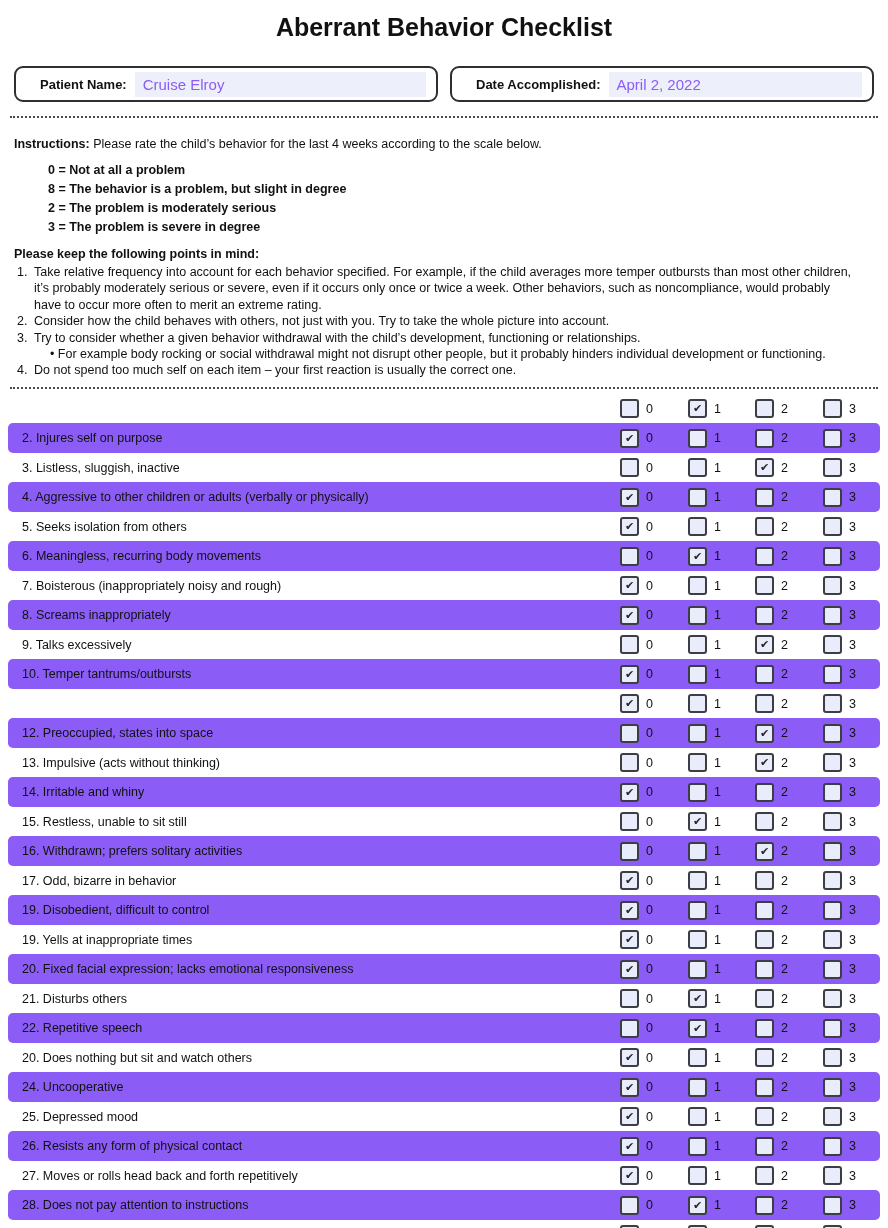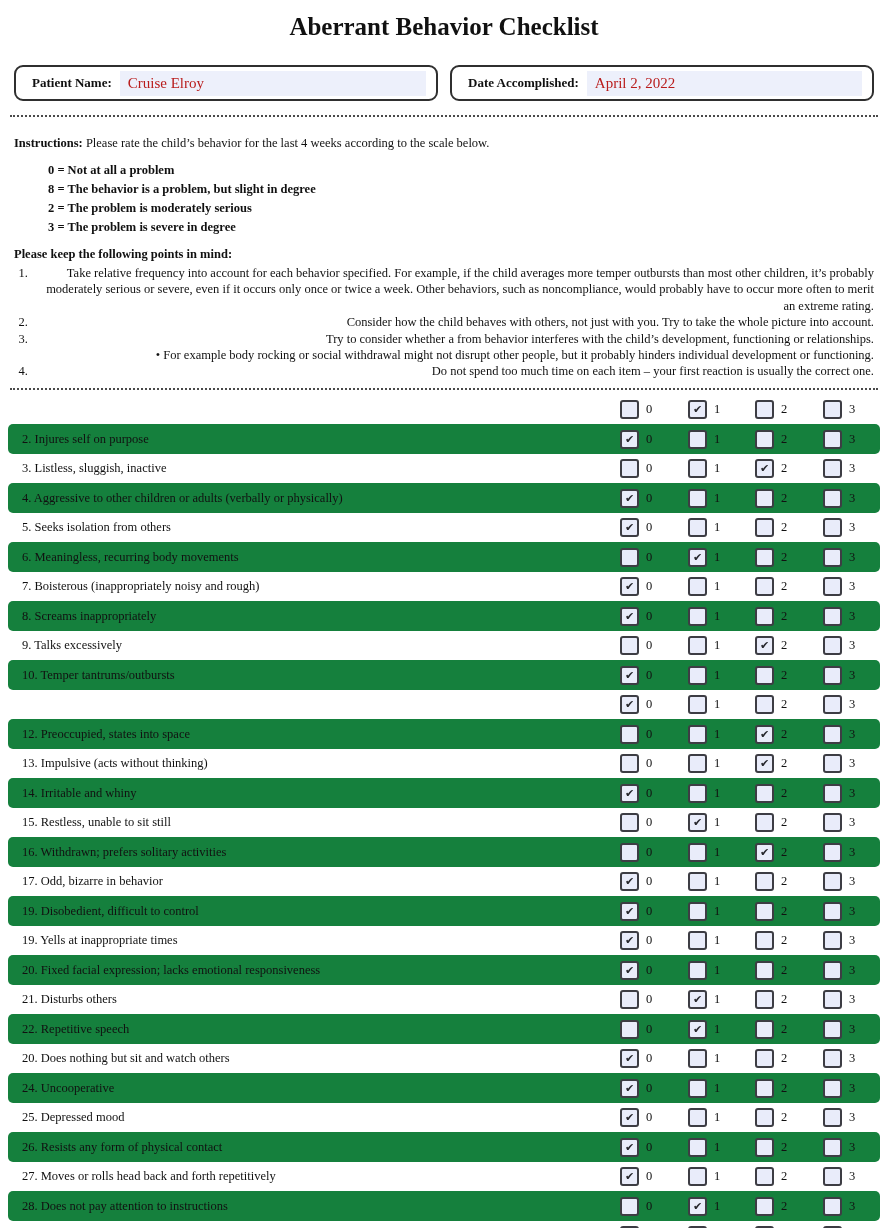--- a/index.html
+++ b/index.html
@@ -1,50 +1,50 @@
 <!DOCTYPE html>
 <html><head>
 <meta charset="utf-8">
 <style>
   html,body { margin:0; padding:0; background:#fff; }
   .page {
     width:888px; height:1228px; position:relative; overflow:hidden;
-    font-family:Liberation Serif, serif; color:#111; background:#fff;
+    font-family:Liberation Sans, sans-serif; color:#111; background:#fff;
   }
   .title { font-size:25px; font-weight:bold; text-align:center; margin:13px 0 0 0; }
 
   .fields { display:flex; gap:12px; margin:24px 14px 0 14px; }
   .field-box {
     flex:1; border:2px solid #2f2f2f; border-radius:9px; height:36px;
-    display:flex; align-items:center; padding:0 10px 0 16px; box-sizing:border-box;
+    display:flex; align-items:center; padding:0 10px 0 24px; box-sizing:border-box;
   }
   .field-label { font-weight:bold; font-size:13px; white-space:nowrap; }
   .field-value {
-    flex:1; margin-left:8px; background:#edf0fb; color:#b91c1c;
+    flex:1; margin-left:8px; background:#edf0fb; color:#8b5cf6;
     font-size:15px; padding:3px 8px; line-height:19px; overflow:hidden; white-space:nowrap;
   }
 
   .dotted { border:none; border-top:2px dotted #4a4a4a; margin:14px 10px 6px 10px; }
   .dotted2 { border:none; border-top:2px dotted #4a4a4a; margin:8px 10px 0 10px; }
 
   .instr-line { margin:19px 14px 0 14px; font-size:12.5px; }
   .instr-line b { font-size:12.5px; }
   .scale { margin:10px 0 0 48px; font-size:12.5px; font-weight:bold; line-height:19px; }
   .points-heading { margin:10px 14px 0 14px; font-size:12.5px; font-weight:bold; }
-  ol.points { margin:3px 14px 0 14px; padding-left:17px; font-size:12.5px; line-height:16.4px;text-align:right; }
+  ol.points { margin:3px 30px 0 14px; padding-left:17px; font-size:12.5px; line-height:16.4px; }
   ol.points li { padding-left:3px; }
   .sub { padding-left:16px; }
   .sub::before { content:"•  "; }
 
   .rows { margin-top:5px; }
   .row {
     position:relative; height:29.5px; margin:0 8px; display:flex; align-items:center;
     padding-left:14px; box-sizing:border-box; font-size:12.5px;
   }
-  .row.alt { background:#15803d; border-radius:5px; }
+  .row.alt { background:#8b5cf6; border-radius:5px; }
   .row-label { white-space:nowrap; }
   .opt { position:absolute; display:flex; align-items:center; cursor:pointer; }
   .opt-0 { left:612px; } .opt-1 { left:680px; } .opt-2 { left:747px; } .opt-3 { left:815px; }
   .cb {
     width:15px; height:15px; border:2px solid #3d3d44; border-radius:3px;
     background:#e9ecfa; display:inline-flex; align-items:center; justify-content:center;
     font-family:"DejaVu Sans", sans-serif; box-sizing:content-box;
   }
   .cb.checked::after { content:"✔"; font-size:11px; color:#26262c; line-height:1; }
   .opt-label { margin-left:7px; font-size:12.5px; color:#111; }
@@ -79,24 +79,24 @@
     <div>8 = The behavior is a problem, but slight in degree</div>
     <div>2 = The problem is moderately serious</div>
     <div>3 = The problem is severe in degree</div>
   </div>
 
   <div class="points-heading">Please keep the following points in mind:</div>
 
   <ol class="points">
     <li><span>Take relative frequency into account for each behavior specified. For example, if the child averages more temper outbursts than most other children, it’s probably moderately serious or severe, even if it occurs only once or twice a week. Other behaviors, such as noncompliance, would probably have to occur more often to merit an extreme rating.</span></li>
     <li><span>Consider how the child behaves with others, not just with you. Try to take the whole picture into account.</span></li>
-    <li><span>Try to consider whether a from behavior interferes with the child’s development, functioning or relationships.</span>
+    <li><span>Try to consider whether a given behavior withdrawal with the child’s development, functioning or relationships.</span>
       <div class="sub"><span>For example body rocking or social withdrawal might not disrupt other people, but it probably hinders individual development or functioning.</span></div>
     </li>
-    <li><span>Do not spend too much time on each item – your first reaction is usually the correct one.</span></li>
+    <li><span>Do not spend too much self on each item – your first reaction is usually the correct one.</span></li>
   </ol>
 
   <hr class="dotted2">
 
   <div class="rows">
       <div class="row">
         <span class="opt opt-0">
           <span class="cb"></span>
           <span class="opt-label">0</span>
         </span>

